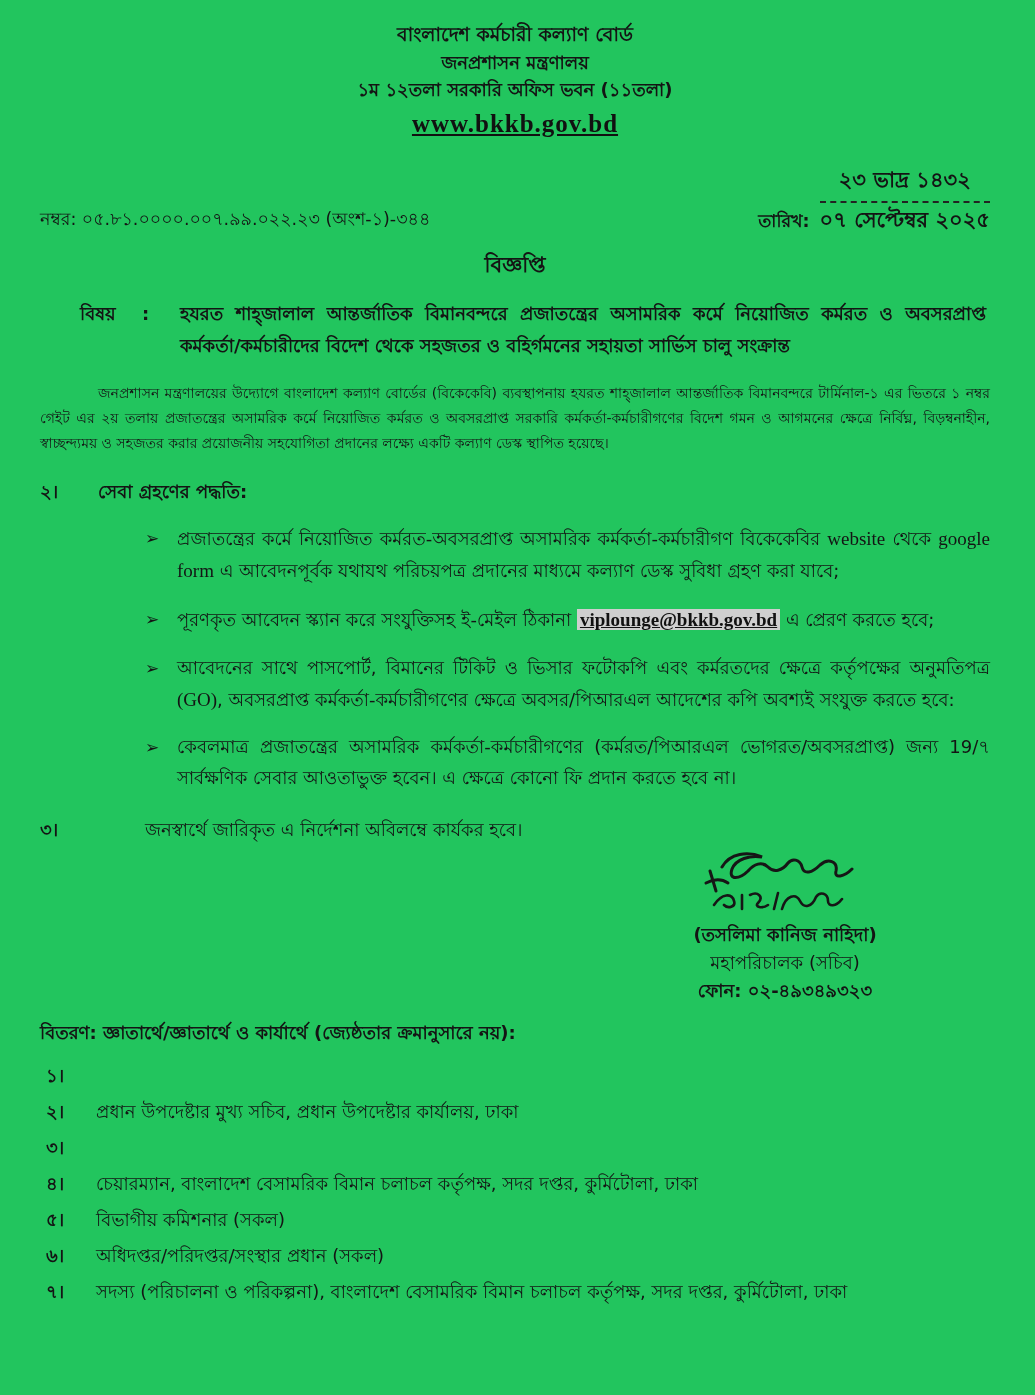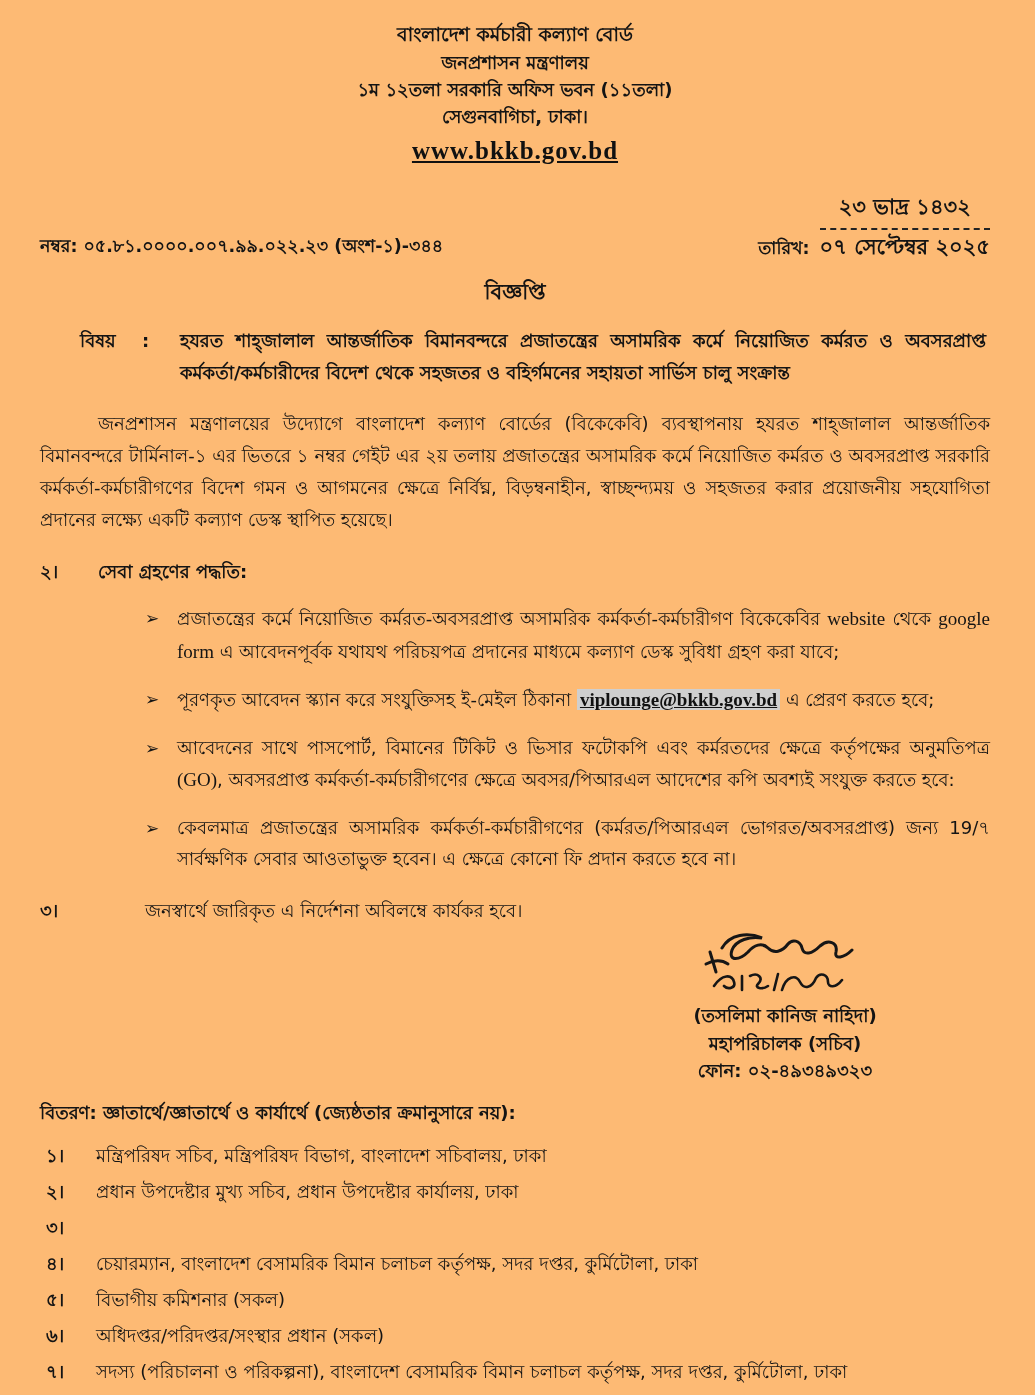--- a/index.html
+++ b/index.html
@@ -3,21 +3,21 @@
 <meta charset="utf-8">
 <style>
   * { margin: 0; padding: 0; box-sizing: border-box; }
   html, body { background: #e8e8e8; }
   body { font-family: "DejaVu Sans", "Liberation Sans", sans-serif; }
   .page {
     position: relative;
     width: 1035px;
     height: 1395px;
     margin: 0 auto;
-    background: #fdba74;
+    background: #22c55e;
     color: #141414;
     padding: 20px 45px 30px 40px;
     overflow: hidden;
   }
   
   .letterhead { text-align: center; line-height: 1.5; }
   .letterhead .org      { font-size: 19px; font-weight: 700; }
   .letterhead .ministry { font-size: 18px; font-weight: 700; }
   .letterhead .addr     { font-size: 18px; font-weight: 600; }
   .letterhead .site {
@@ -27,38 +27,38 @@
     font-size: 25px; font-weight: 700;
     text-decoration: underline;
     color: #111;
     letter-spacing: 1px;
   }
   
   .refrow {
     display: flex; justify-content: space-between; align-items: flex-end;
     margin-top: 22px;
   }
-  .ref-no { font-size: 17.5px; font-weight: 700; padding-bottom: 4px; }
+  .ref-no { font-size: 17.5px; font-weight: 400; padding-bottom: 4px; }
   .daterow { display: flex; align-items: flex-end; gap: 10px; }
   .date-label { font-size: 17.5px; font-weight: 600; padding-bottom: 2px; }
   .datestack { text-align: center; font-size: 21px; font-weight: 600; }
   .datestack .bn { padding: 0 8px 2px 8px; }
   .datestack .sep { border-top: 2px dashed #222; margin: 0; }
   .datestack .en { padding-top: 1px; }
   
   .doc-title { text-align: center; font-size: 21px; font-weight: 800; margin-top: 10px; }
   
   .subject { display: flex; margin-top: 14px; font-weight: 700; font-size: 18px; line-height: 1.75; margin-left: 40px; }
   .subject .lbl { width: 62px; flex: none; }
   .subject .colon { width: 38px; flex: none; text-align: left; }
   .subject .txt { flex: 1; text-align: justify; padding-right: 4px; }
   
   .para {
     margin-top: 20px;
-    font-size: 18px; line-height: 1.78;
+    font-size: 14px; line-height: 1.78;
     text-align: justify;
     text-indent: 58px;
   }
   .secrow { display: flex; margin-top: 22px; font-size: 18px; }
   .secrow .num { width: 58px; flex: none; font-weight: 600; }
   .secrow.head .label { font-weight: 700; }
   .sec3 .txt { margin-left: 47px; }
   .bullets { margin-top: 14px; }
   .bullet {
     display: flex;
@@ -78,21 +78,21 @@
   .latin { font-family: "Liberation Serif", "DejaVu Serif", serif; font-size: 19px; margin-top: 24px; }
   
   .sigblock {
     width: 330px;
     margin: 2px 40px 0 auto;
     text-align: center;
     font-size: 18px; line-height: 1.55;
   }
   .sigblock .scribble { height: 72px; position: relative; }
   .sigblock .name { font-weight: 700; }
-  .sigblock .desig { font-weight: 700; text-align: center; }
+  .sigblock .desig { font-weight: 400; text-align: center; }
   .sigblock .phone { font-weight: 600; }
   .sigblock .mail {
     display: inline-block;
     font-weight: 700;
     text-decoration: underline;
     color: #111;
     font-size: 19px;
   }
   
   .dist { margin-top: 14px; }
@@ -104,21 +104,20 @@
 </style>
 </head>
 <body>
 
 <div class="page">
 
   <div class="letterhead">
     <div class="org">বাংলাদেশ কর্মচারী কল্যাণ বোর্ড</div>
     <div class="ministry">জনপ্রশাসন মন্ত্রণালয়</div>
     <div class="addr">১ম ১২তলা সরকারি অফিস ভবন (১১তলা)</div>
-    <div class="addr">সেগুনবাগিচা, ঢাকা।</div>
     <div>
       <a href="#" class="site">www.bkkb.gov.bd</a>
     </div>
   </div>
 
   <div class="refrow">
     <div class="ref-no">নম্বর: ০৫.৮১.০০০০.০০৭.৯৯.০২২.২৩ (অংশ-১)-৩৪৪</div>
     <div class="daterow">
       <div class="date-label">তারিখ:</div>
       <div class="datestack">
@@ -184,21 +183,20 @@
     <div class="name">(তসলিমা কানিজ নাহিদা)</div>
     <div class="desig">মহাপরিচালক (সচিব)</div>
     <div class="phone">ফোন: ০২-৪৯৩৪৯৩২৩</div>
   </div>
 
   <div class="dist">
     <div class="dist-head">বিতরণ: জ্ঞাতার্থে/জ্ঞাতার্থে ও কার্যার্থে (জ্যেষ্ঠতার ক্রমানুসারে নয়):</div>
     <div class="dist-list">
       <div class="dist-item">
           <span class="dnum">১।</span>
-          <span class="dtxt">মন্ত্রিপরিষদ সচিব, মন্ত্রিপরিষদ বিভাগ, বাংলাদেশ সচিবালয়, ঢাকা</span>
         </div>
       <div class="dist-item">
           <span class="dnum">২।</span>
           <span class="dtxt">প্রধান উপদেষ্টার মুখ্য সচিব, প্রধান উপদেষ্টার কার্যালয়, ঢাকা</span>
         </div>
       <div class="dist-item">
           <span class="dnum">৩।</span>
         </div>
       <div class="dist-item">
           <span class="dnum">৪।</span>

